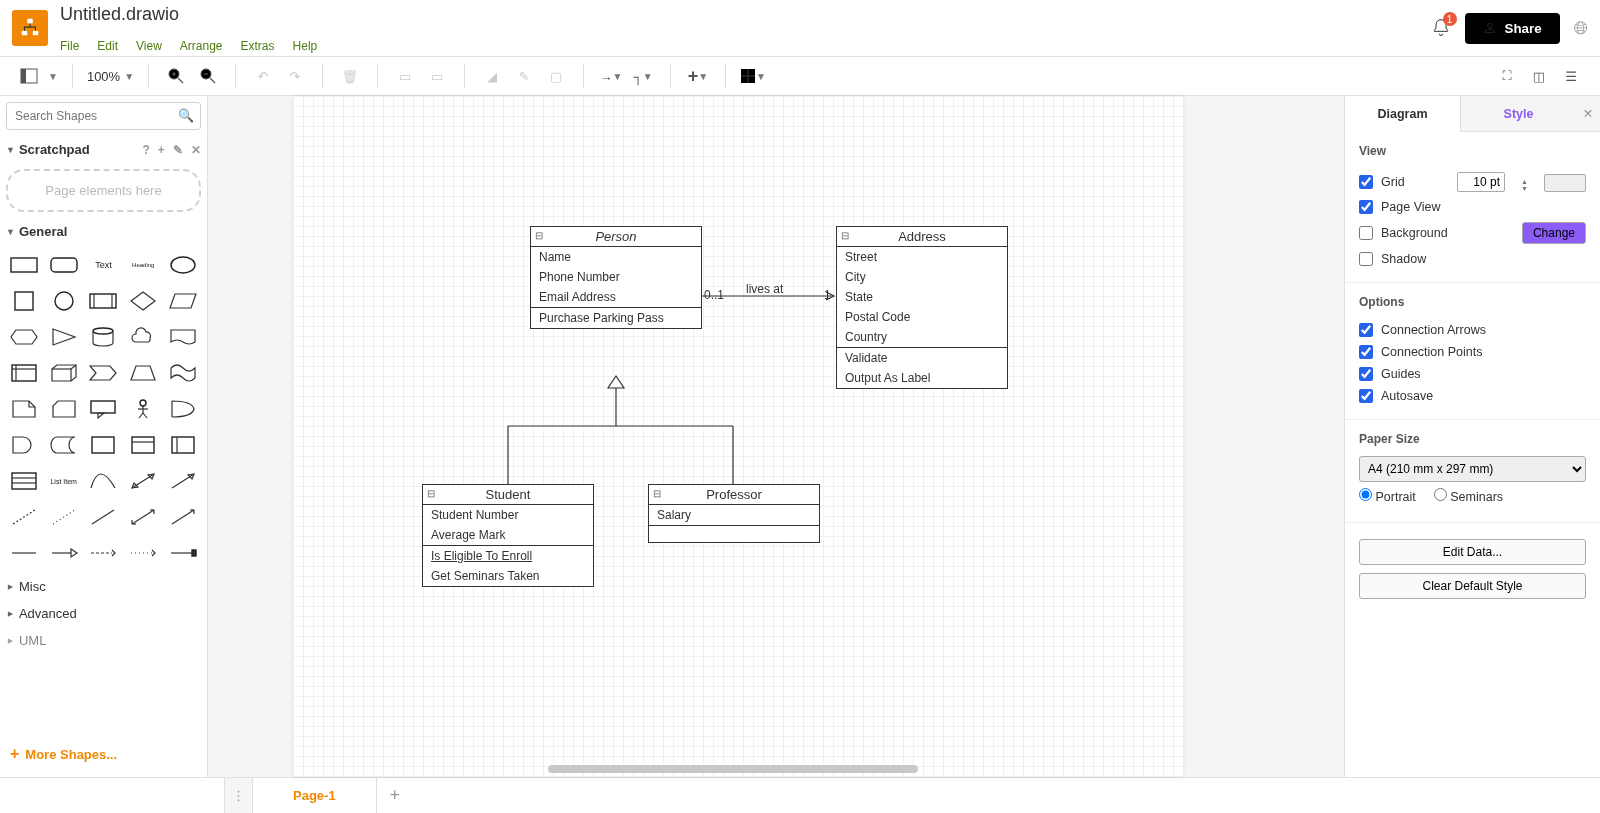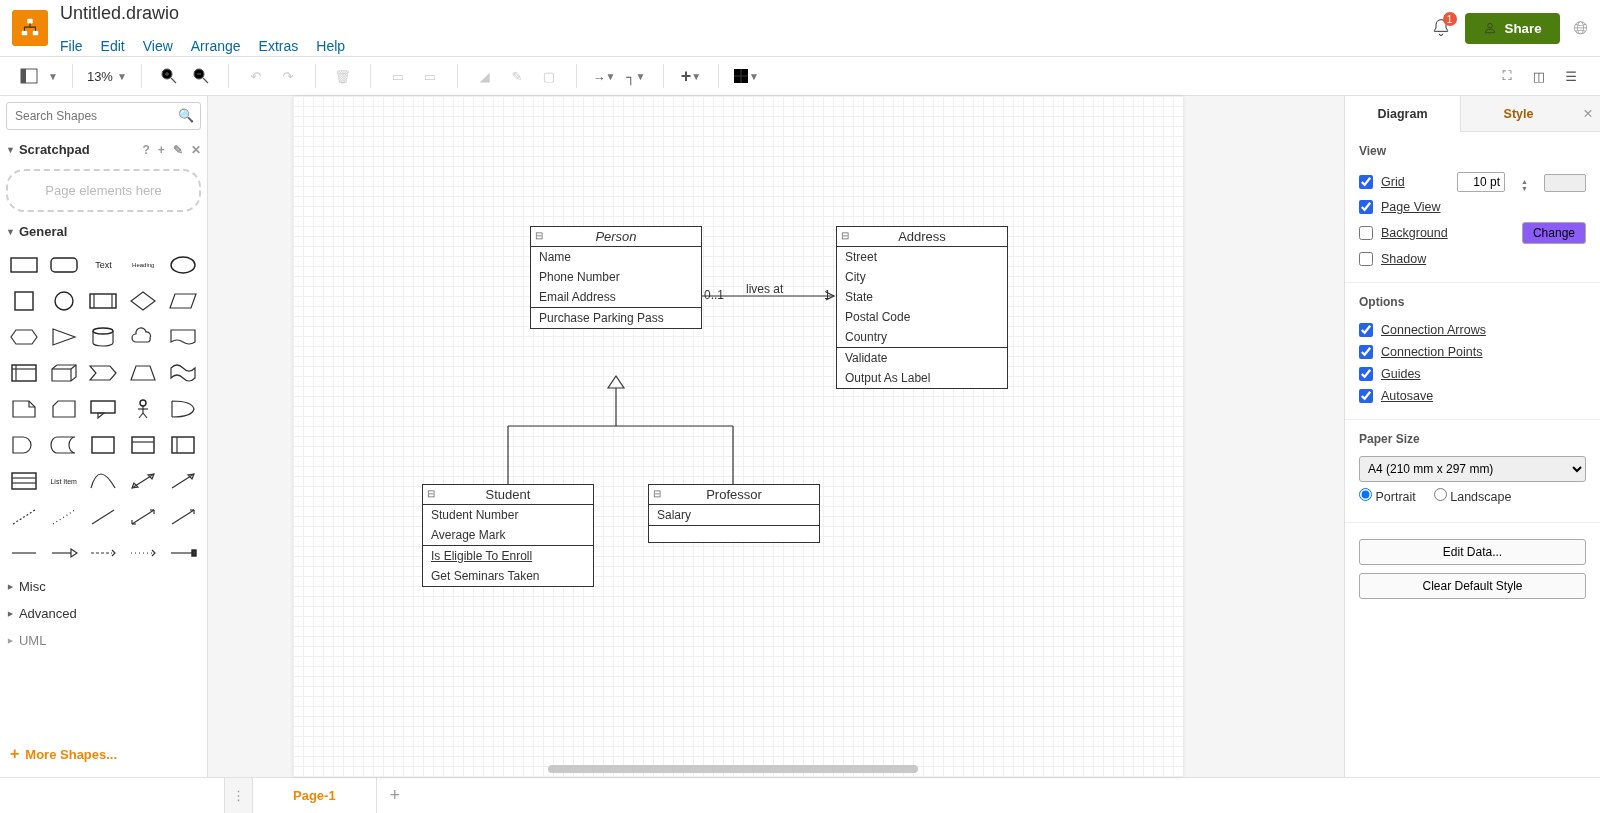--- a/index.html
+++ b/index.html
@@ -4,27 +4,27 @@
 <style>
 * { box-sizing: border-box; margin: 0; padding: 0; font-family: -apple-system, BlinkMacSystemFont, "Segoe UI", Helvetica, Arial, sans-serif; }
 body { width: 1600px; height: 813px; overflow: hidden; background: #fff; color: #333; font-size: 13px; }
 
 
 .topbar { display: flex; align-items: center; height: 56px; padding: 8px 12px; gap: 12px; }
 .logo { width: 36px; height: 36px; background: #f08705; border-radius: 3px; display:flex; align-items:center; justify-content:center;}
 .logo svg { width: 22px; height: 22px; fill:#fff; }
 .title-col { display:flex; flex-direction:column; gap:14px; }
 .doc-title { font-size: 18px; font-weight: 400; color:#333;}
-.menubar { display:flex; gap: 18px; color:#0369a1; font-size:14px;}
+.menubar { display:flex; gap: 18px; color:#4d7c0f; font-size:12px;}
 .menubar span { cursor:pointer; }
 .topbar-right { margin-left:auto; display:flex; align-items:center; gap:14px; }
 .bell { position:relative; width:20px; height:20px; }
 .bell svg { width:20px; height:20px; fill:#888; }
 .bell-badge { position:absolute; top:-6px; right:-6px; background:#e8593a; color:#fff; font-size:10px; width:14px; height:14px; border-radius:50%; display:flex; align-items:center; justify-content:center; }
-.share-btn { background:#4d7c0f; color:#fff; border:none; padding:8px 18px; border-radius:4px; font-weight:600; display:flex; align-items:center; gap:8px; cursor:pointer;}
+.share-btn { background:#000000; color:#fff; border:none; padding:8px 18px; border-radius:4px; font-weight:600; display:flex; align-items:center; gap:8px; cursor:pointer;}
 .globe { color:#999; font-size:18px; }
 
 
 .toolbar { height:40px; border-top:1px solid #e0e0e0; border-bottom:1px solid #e0e0e0; display:flex; align-items:center; padding:0 10px; gap:8px; }
 .tb-group { display:flex; align-items:center; gap:6px; padding:0 6px; }
 .tb-sep { width:1px; height:24px; background:#e0e0e0; }
 .tb-btn { width:26px; height:26px; display:flex; align-items:center; justify-content:center; cursor:pointer; color:#555; border-radius:2px; }
 .tb-btn.disabled { color:#ccc; cursor:default;}
 .zoom { font-size:13px; display:flex; align-items:center; gap:4px;}
 .dropdown-caret { font-size:10px; color:#777; }
@@ -67,29 +67,29 @@
 .uml-row { font-size:12px; padding:3px 8px; }
 .uml-sep { border-top:1px solid #333; }
 .uml-row.underline { text-decoration: underline; }
 
 .edge-label { position:absolute; font-size:12px; background:transparent;}
 .canvas-scrollbar { position:absolute; bottom:4px; left:340px; height:8px; width:370px; background:#c8c8c8; border-radius:4px;}
 
 
 .rightpanel { width:256px; border-left:1px solid #e0e0e0; background:#fff; overflow-y:auto; font-size:12.5px;}
 .tabs { display:flex; height:36px; }
-.tab { flex:1; display:flex; align-items:center; justify-content:center; font-weight:600; cursor:pointer; color:#a16207;}
+.tab { flex:1; display:flex; align-items:center; justify-content:center; font-weight:600; cursor:pointer; color:#8b5cf6;}
 .tab.active { color:#333;}
 .tab.inactive { background:#f5f5f5; border-left:1px solid #e0e0e0; border-bottom:1px solid #e0e0e0;}
 .tab-close { width:24px; display:flex; align-items:center; justify-content:center; color:#999; cursor:pointer; background:#f5f5f5; border-bottom:1px solid #e0e0e0; }
 .panel-section { padding:12px 14px; border-bottom:1px solid #eee;}
 .ps-title { font-weight:700; color:#555; margin-bottom:10px; font-size:12px;}
 .chk-row { display:flex; align-items:center; gap:8px; padding:4px 0;}
 .chk-row input[type=checkbox]{ width:14px; height:14px; accent-color:#2563eb;}
-.chk-row label { flex:1;text-decoration:underline;}
+.chk-row label { flex:1;}
 .grid-size { display:flex; align-items:flex-end; gap:16px;}
 .grid-size input { width:48px; text-align:right; padding:2px 4px; border:1px solid #aaa; border-radius:2px; font-size:12px;}
 .color-swatch { width:42px; height:18px; background:#eee; border:1px solid #aaa; border-radius:2px; cursor:pointer;}
 .panel-btn { background:#8b5cf6; border:1px solid #aaa; border-radius:3px; padding:3px 10px; font-size:12px; cursor:pointer;}
 .select-full { width:100%; padding:4px; border:1px solid #aaa; border-radius:3px; font-size:12px;}
 .radio-row { display:flex; gap:18px; padding:6px 0;}
 .full-btn { width:100%; padding:5px; margin:4px 0; border:1px solid #aaa; background:#fafafa; border-radius:3px; cursor:pointer; font-size:12px;}
 
 
 .bottombar { height:36px; border-top:1px solid #e0e0e0; display:flex; align-items:center; }
@@ -146,21 +146,21 @@
         <svg width="18" height="18" viewBox="0 0 18 18">
           <rect x="1" y="2" width="16" height="14" stroke="#555" fill="none"></rect>
           <rect x="1" y="2" width="5" height="14" fill="#555"></rect>
         </svg>
       </div>
     <span class="dropdown-caret">▼</span>
   </div>
   <div class="tb-sep"></div>
   <div class="tb-group">
     <div class="zoom">
-        <span>13%</span>
+        <span>100%</span>
         <span class="dropdown-caret">▼</span>
       </div>
   </div>
   <div class="tb-sep"></div>
   <div class="tb-group">
     <div class="tb-btn">
         <svg width="16" height="16" viewBox="0 0 16 16">
           <circle cx="6" cy="6" r="5" class="lines-search"></circle>
           <line x1="10" y1="10" x2="15" y2="15" class="lines-search"></line>
           <line x1="4" y1="6" x2="8" y2="6" class="lines-search"></line>
@@ -643,21 +643,21 @@
         </div>
     </div>
 
     <div class="panel-section">
       <div class="ps-title">Paper Size</div>
       <select class="select-full">
         <option>A4 (210 mm x 297 mm)</option>
       </select>
       <div class="radio-row">
         <label><input type="radio" name="orient" checked="" style=""> <span>Portrait</span></label>
-        <label><input type="radio" name="orient" style=""> <span>Landscape</span></label>
+        <label><input type="radio" name="orient" style=""> <span>Seminars</span></label>
       </div>
     </div>
 
     <div class="panel-section" style="border-bottom:none">
       <button class="full-btn">Edit Data...</button>
       <button class="full-btn">Clear Default Style</button>
     </div>
   </div>
 </div>
 

